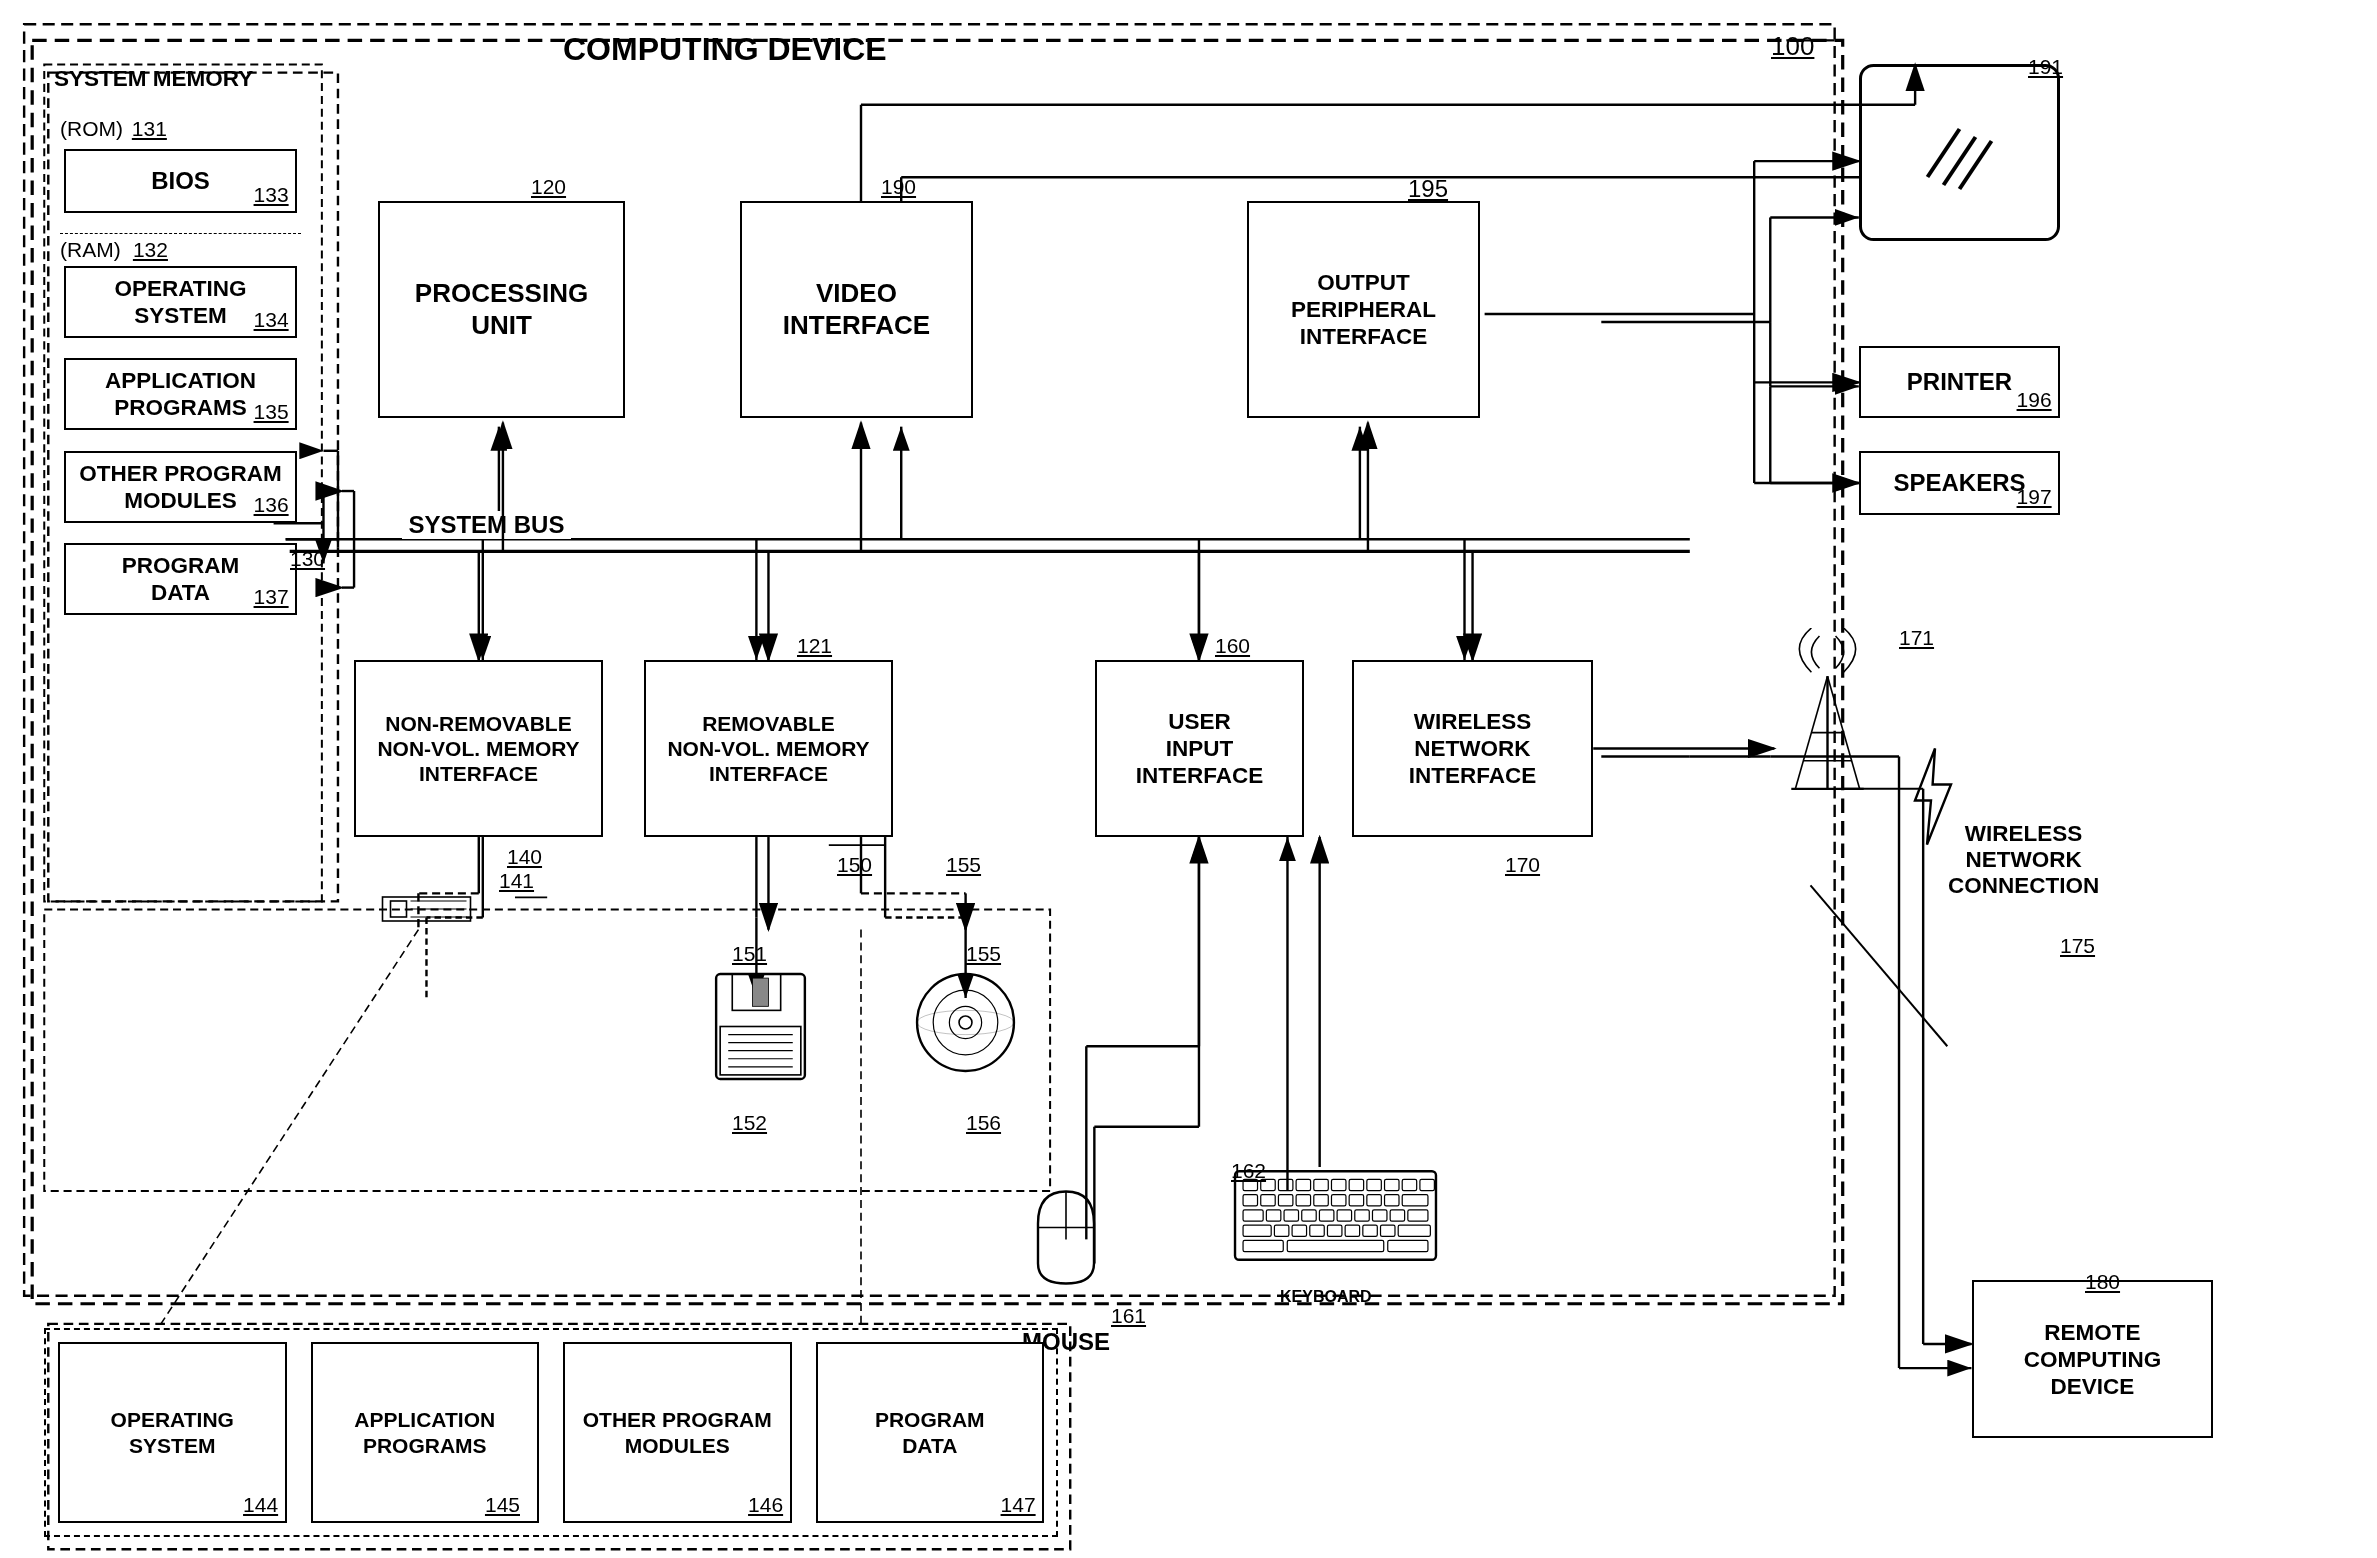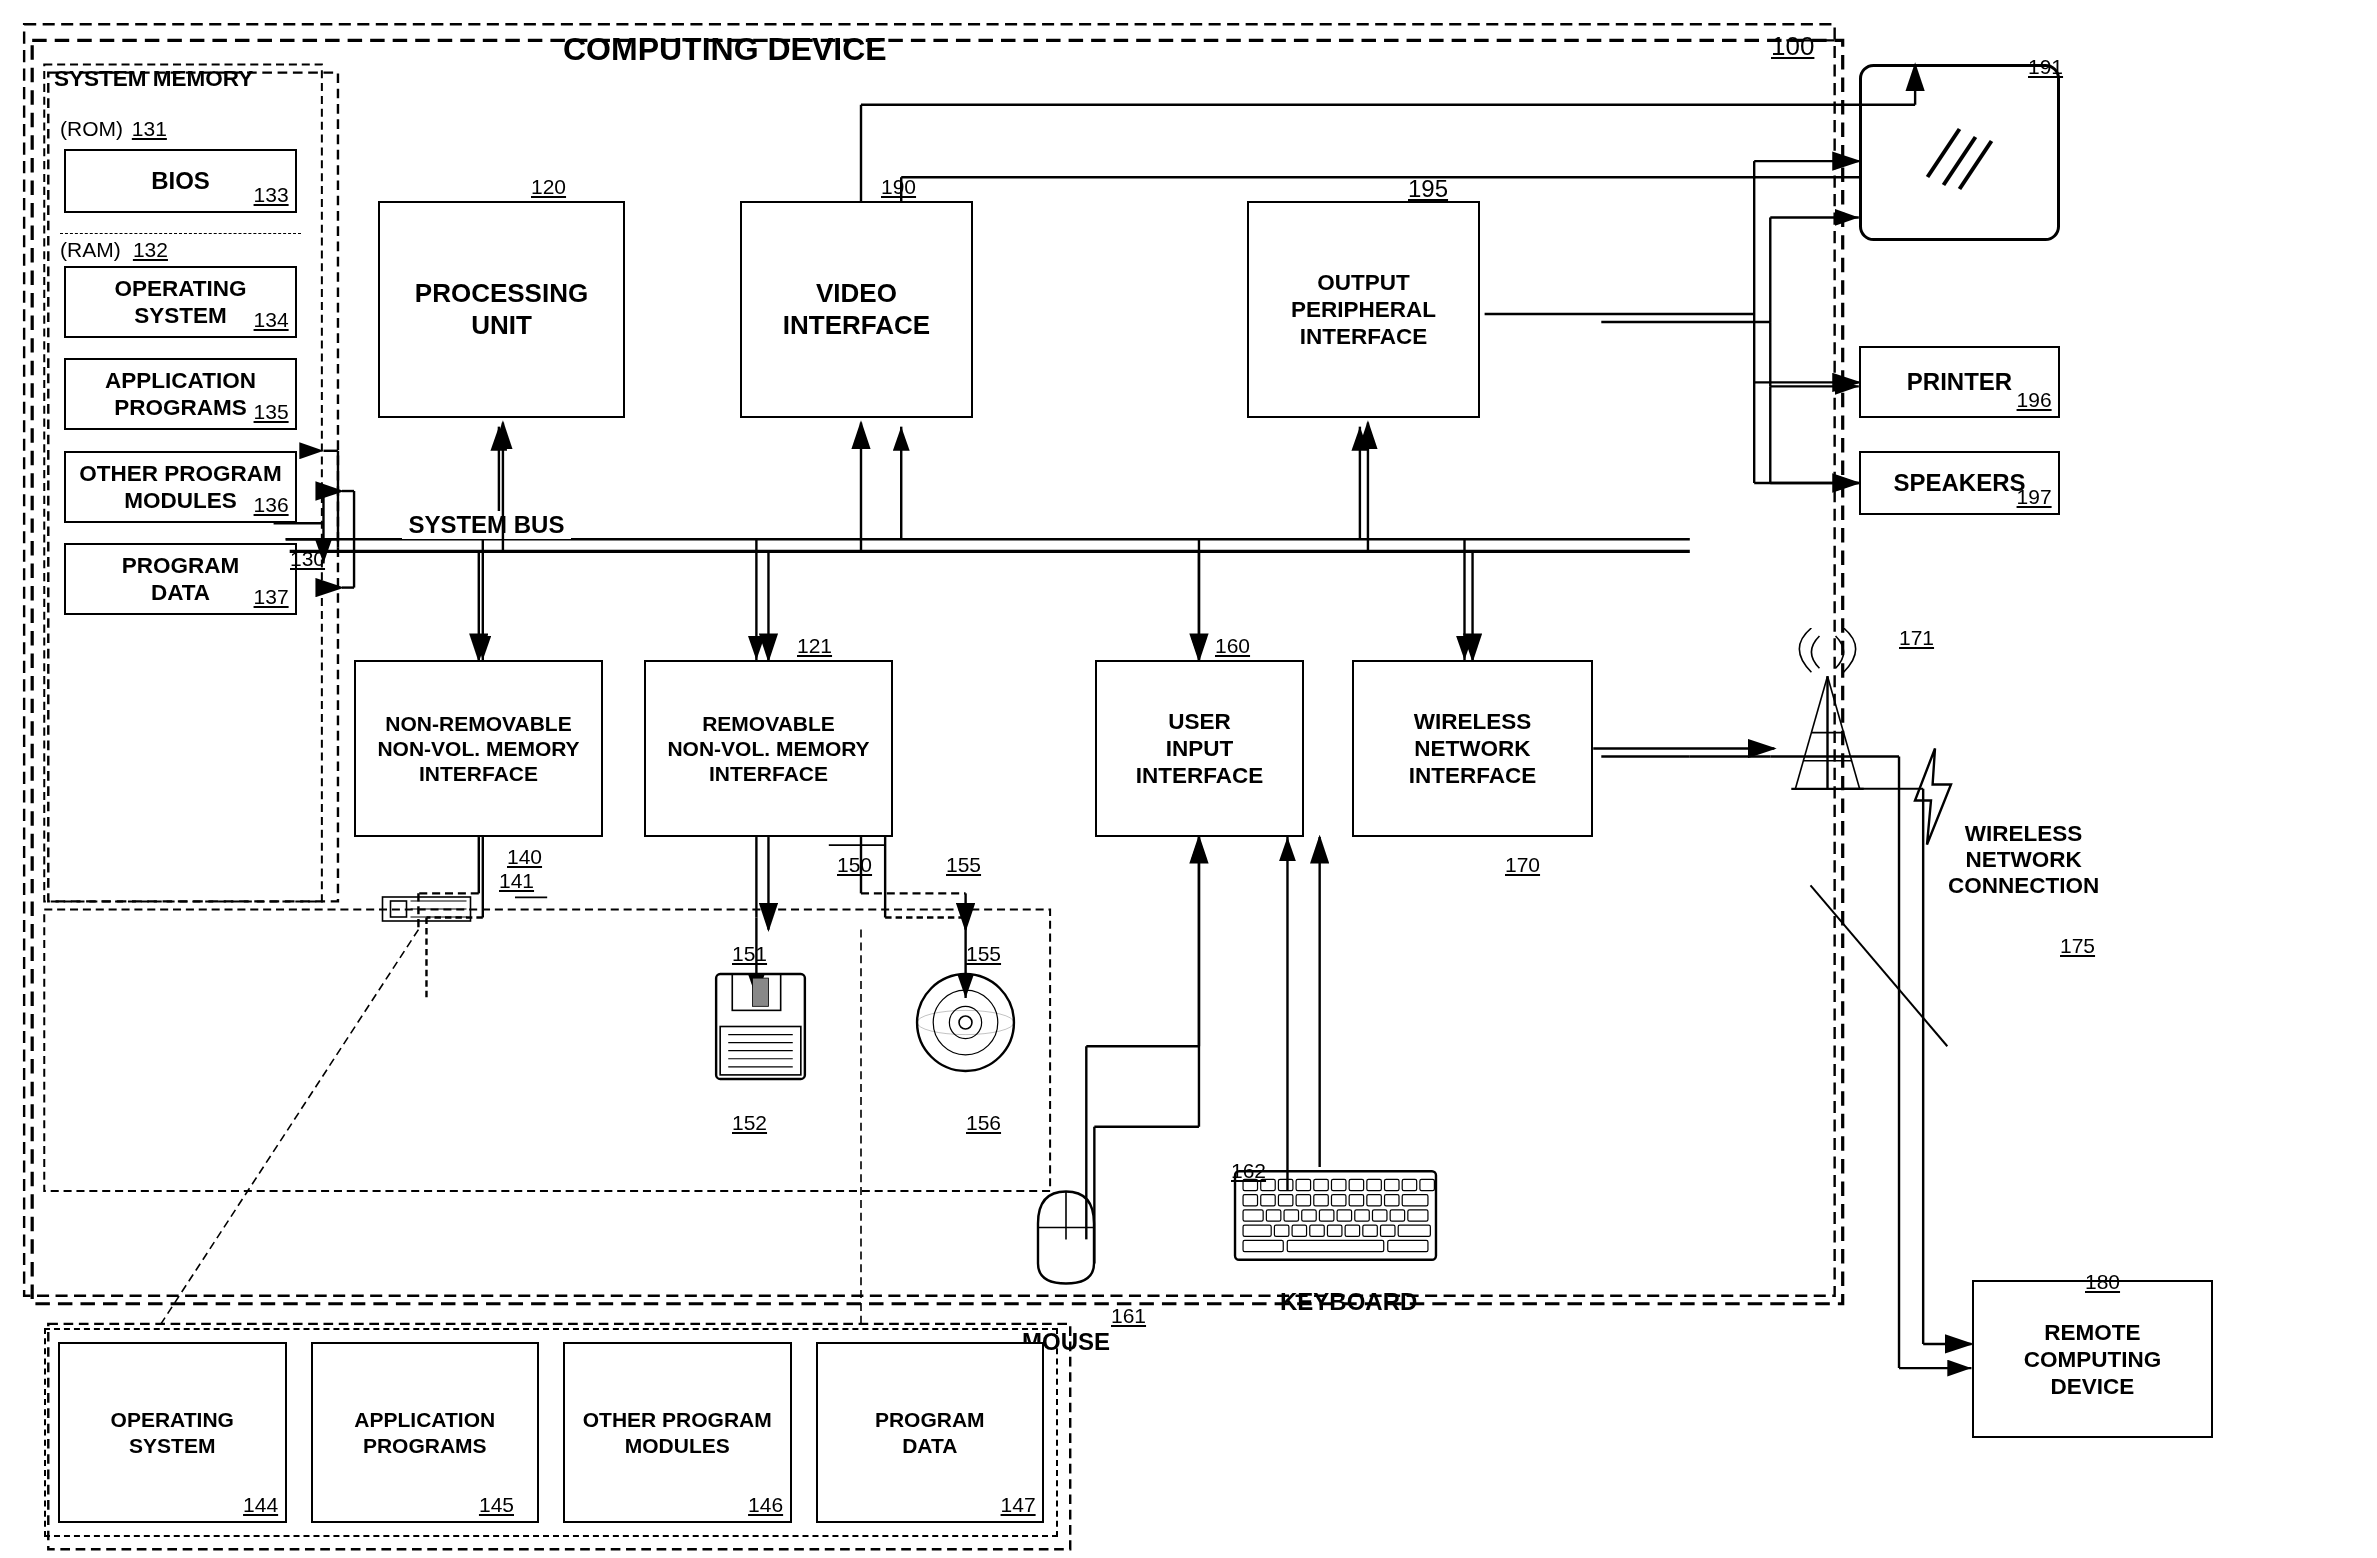--- a/index.html
+++ b/index.html
@@ -348,21 +348,21 @@
         <rect x="164" y="72" width="18" height="14" rx="2"></rect>
         <rect x="186" y="72" width="18" height="14" rx="2"></rect>
         <rect x="208" y="72" width="40" height="14" rx="2"></rect>
 
         <rect x="70" y="91" width="120" height="14" rx="2"></rect>
         <rect x="15" y="91" width="50" height="14" rx="2"></rect>
         <rect x="195" y="91" width="50" height="14" rx="2"></rect>
       </g>
     </svg>
   </div>
-  <div style="position:absolute; top:1288px; left:1280px; font-size:24px; font-weight:bold;">KEYBOARD</div>
+  <div style="position:absolute; top:1288px; left:1280px; font-size:16px; font-weight:bold;">KEYBOARD</div>
   <div style="position:absolute; top:1159px; left:1231px; font-size:21px; text-decoration:underline;">162</div>
 
   <div style="position:absolute; top:628px; left:1771px;">
     <svg width="113" height="177" viewBox="0 0 140 220">
 
       <line x1="70" y1="200" x2="70" y2="60" stroke="#000" stroke-width="3"></line>
       <line x1="70" y1="60" x2="30" y2="200" stroke="#000" stroke-width="2"></line>
       <line x1="70" y1="60" x2="110" y2="200" stroke="#000" stroke-width="2"></line>
       <line x1="50" y1="130" x2="90" y2="130" stroke="#000" stroke-width="2"></line>
       <line x1="40" y1="165" x2="100" y2="165" stroke="#000" stroke-width="2"></line>
@@ -399,21 +399,21 @@
 
     <div class="box" style="position:relative; flex:1; margin:12px; font-size:21px;">
       <span style="white-space:pre-line;">OPERATING
 SYSTEM</span>
       <span class="label-ref" style="right:6.4px; bottom:4px;">144</span>
     </div>
 
     <div class="box" style="position:relative; flex:1; margin:12px; font-size:21px;">
       <span style="white-space:pre-line;">APPLICATION
 PROGRAMS</span>
-      <span class="label-ref" style="right:23px; bottom:4px;">145</span>
+      <span class="label-ref" style="right:17px; bottom:4px;">145</span>
     </div>
 
     <div class="box" style="position:relative; flex:1; margin:12px; font-size:21px;">
       <span style="white-space:pre-line;">OTHER PROGRAM
 MODULES</span>
       <span class="label-ref" style="right:6.4px; bottom:4px;">146</span>
     </div>
 
     <div class="box" style="position:relative; flex:1; margin:12px; font-size:21px;">
       <span style="white-space:pre-line;">PROGRAM

